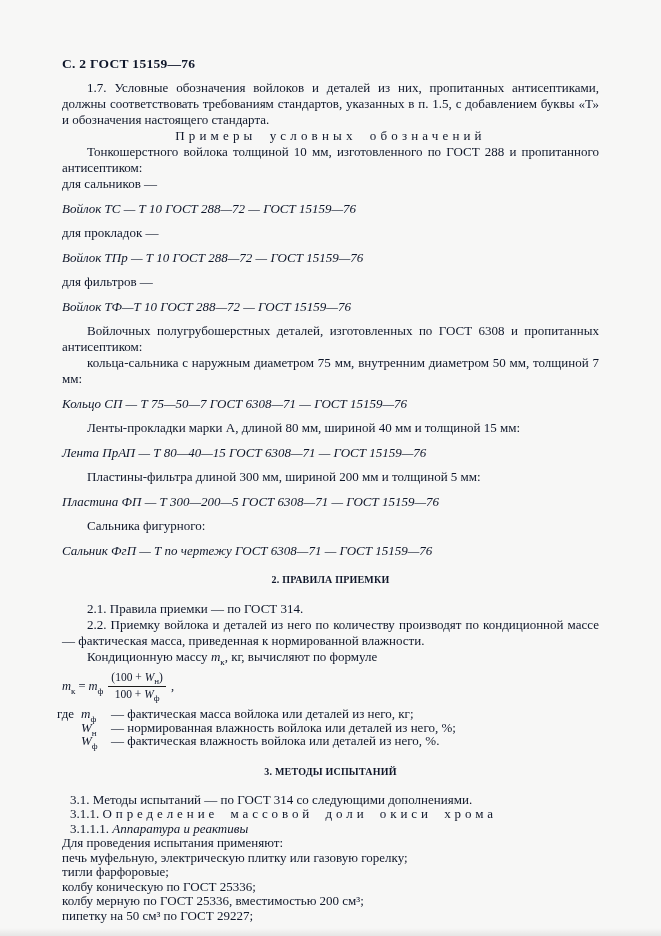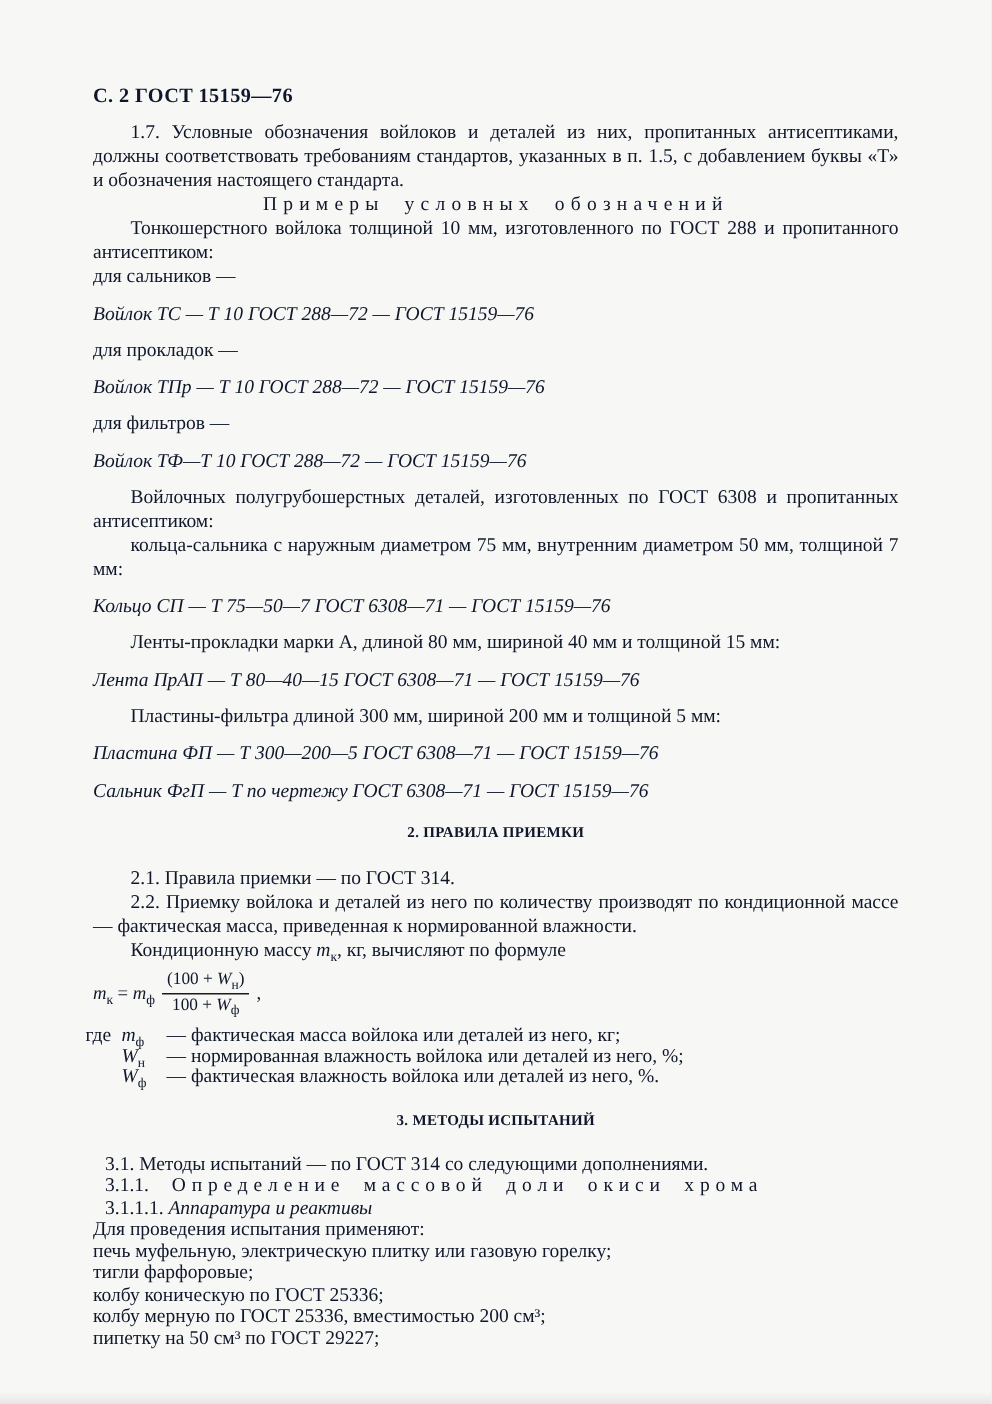--- a/index.html
+++ b/index.html
@@ -79,21 +79,20 @@
     margin-left: -5px;
     line-height: 13.5px;
     row-gap: 0;
   }
   .where-list .wkw { grid-column: 1; }
   .where-list .wsym { grid-column: 2; }
   .where-list .wdesc { grid-column: 3; }
   .spaced-inline {
     letter-spacing: 0.3em;
     word-spacing: 0.4em;
-    margin-left: 12px;
   }
   .sec3-lines p { margin: 0; line-height: 14.5px; }
   .sec3-num { line-height: 14.5px; }
 </style>
 </head>
 <body>
 
 <div class="page">
 
   <div class="doc-header">С. 2 ГОСТ 15159—76</div>
@@ -117,20 +116,21 @@
 
   <p class="para just indent">кольца-сальника с наружным диаметром 75 мм, внутренним диаметром 50 мм, толщиной 7 мм:</p>
   <div class="example">Кольцо СП — Т 75—50—7 ГОСТ 6308—71 — ГОСТ 15159—76</div>
 
   <p class="para just indent">Ленты-прокладки марки А, длиной 80 мм, шириной 40 мм и толщиной 15 мм:</p>
   <div class="example">Лента ПрАП — Т 80—40—15 ГОСТ 6308—71 — ГОСТ 15159—76</div>
 
   <p class="para just indent">Пластины-фильтра длиной 300 мм, шириной 200 мм и толщиной 5 мм:</p>
   <div class="example">Пластина ФП — Т 300—200—5 ГОСТ 6308—71 — ГОСТ 15159—76</div>
 
+  <p class="para just indent">Сальника фигурного:</p>
   <div class="example">Сальник ФгП — Т по чертежу ГОСТ 6308—71 — ГОСТ 15159—76</div>
 
   <div class="sec-heading">2. ПРАВИЛА ПРИЕМКИ</div>
 
   <p class="para just indent">2.1. Правила приемки — по ГОСТ 314.</p>
   <p class="para just indent">2.2. Приемку войлока и деталей из него по количеству производят по кондиционной массе — фактическая масса, приведенная к нормированной влажности.</p>
 
   <p class="para just indent"><span>Кондиционную массу </span><span class="mvar">m</span><sub>к</sub><span>, кг, вычисляют по формуле</span></p>
 
   <div class="formula-row">

